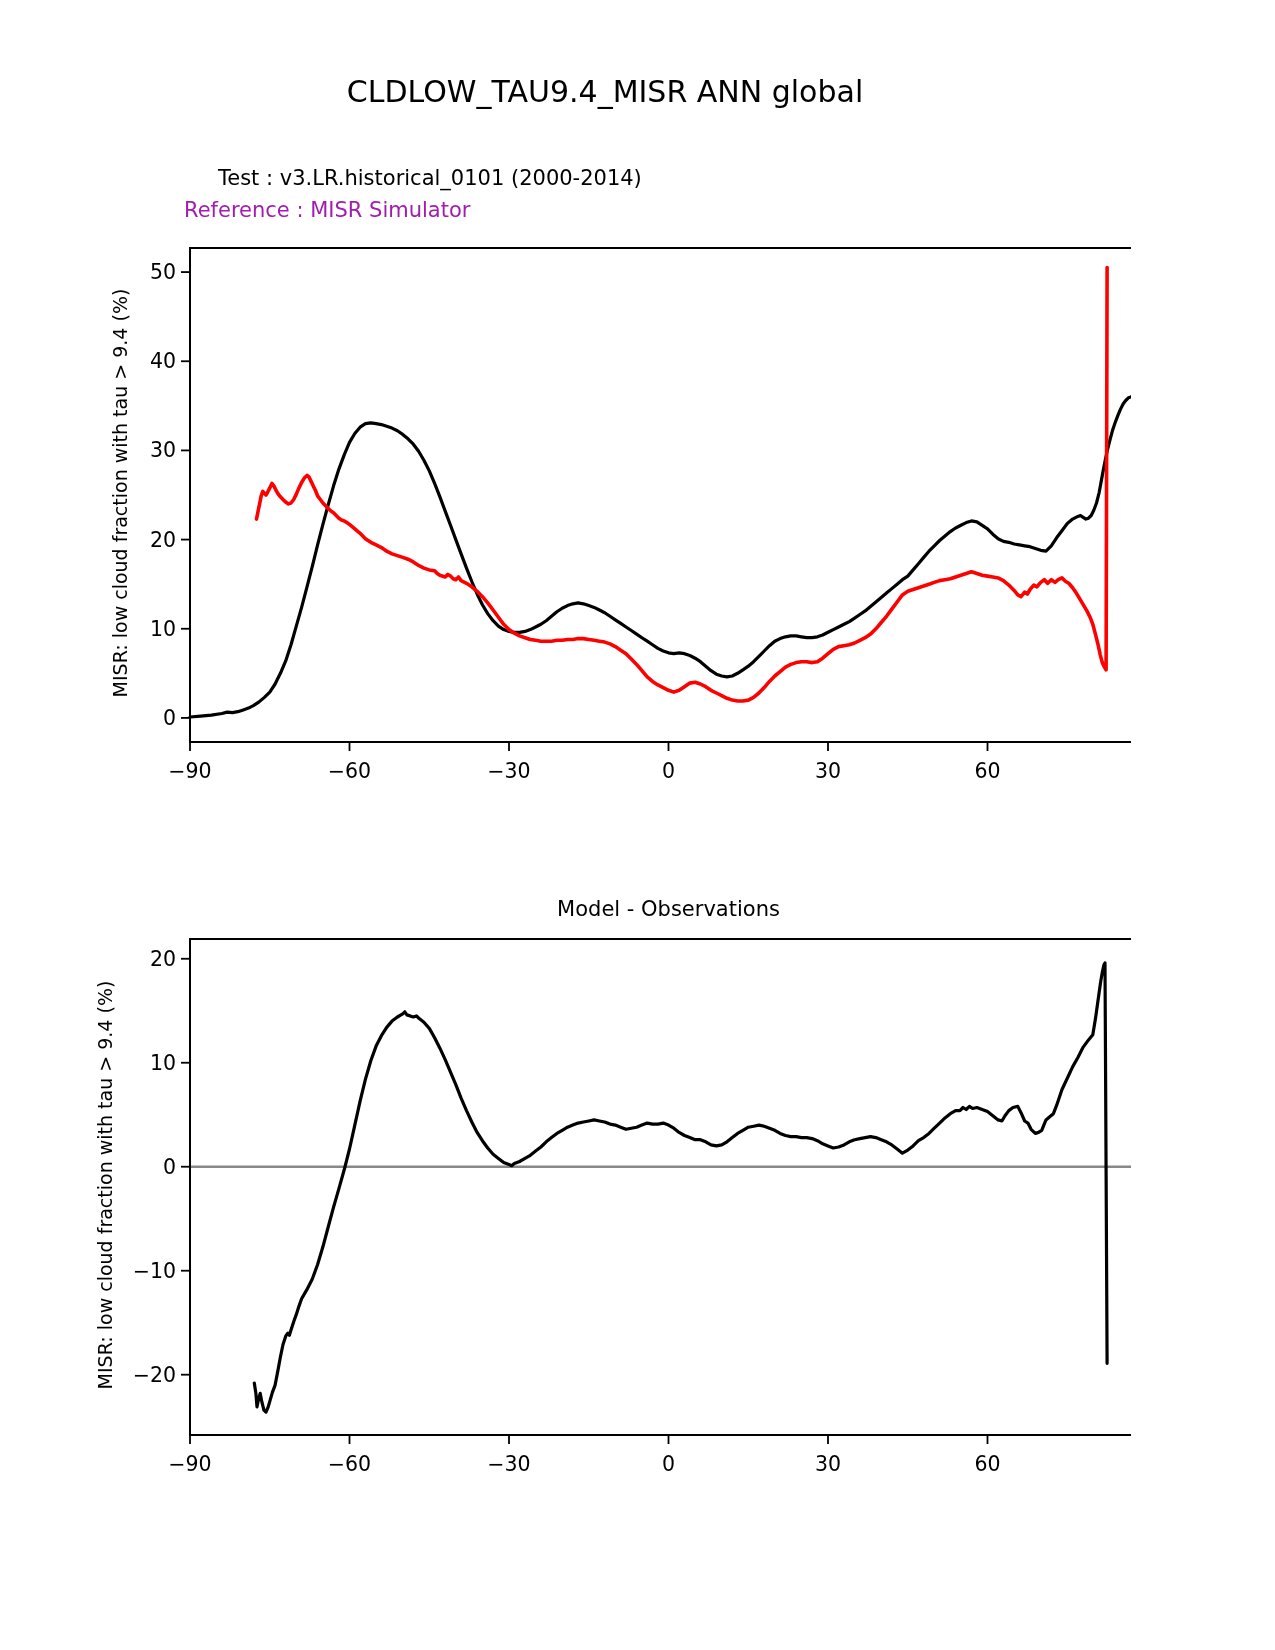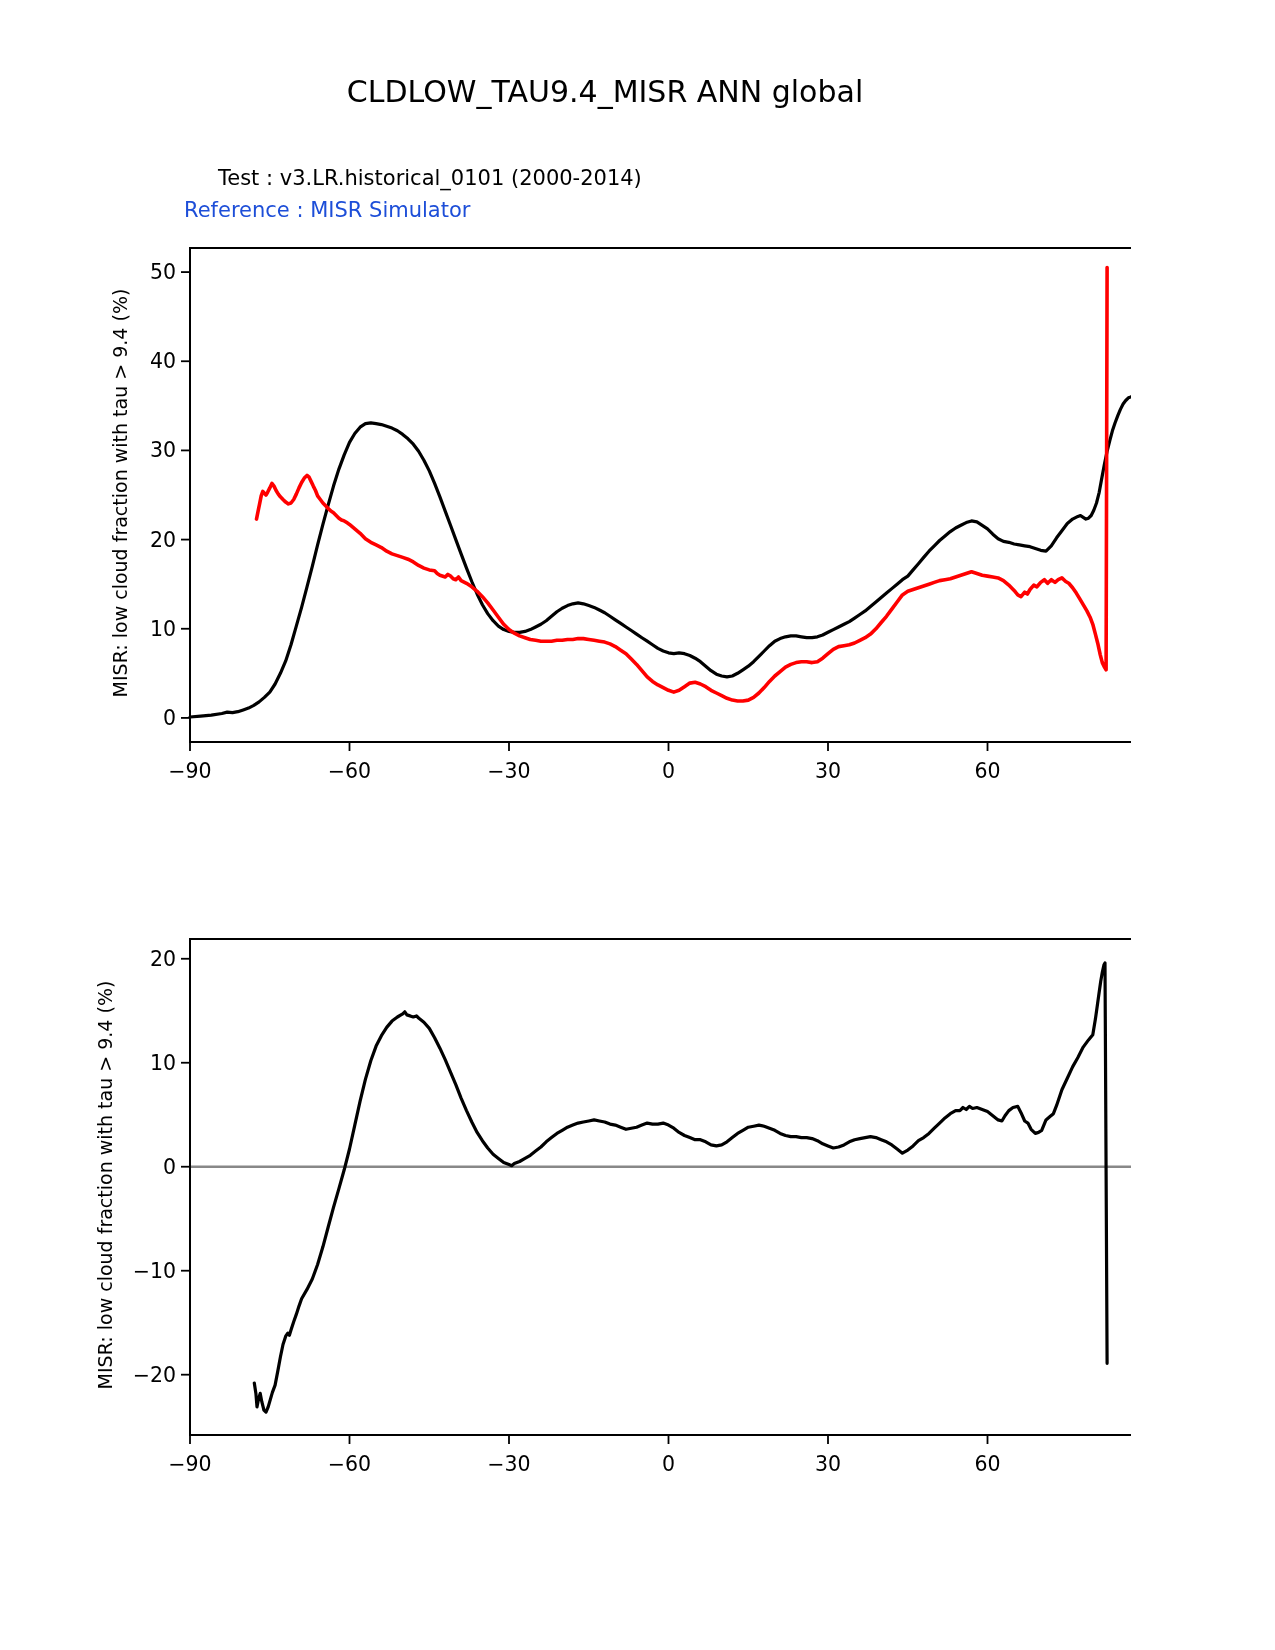--- a/index.html
+++ b/index.html
@@ -38,22 +38,23 @@
 </style>
 </head>
 <body>
 
 <div class="page">
 
   <div class="main-title">CLDLOW_TAU9.4_MISR ANN global</div>
 
   <div class="subtitle-test" style="color: rgb(0, 0, 0);">Test : v3.LR.historical_0101 (2000-2014)</div>
 
-  <div class="subtitle-ref" style="color: #1d4ed8;">Reference : MISR Simulator</div>
+  <div class="subtitle-ref" style="color: #a21caf;">Reference : MISR Simulator</div>
 
+  <div class="chart2-title">Model - Observations</div>
 
   <div class="ylabel ylabel-top">MISR: low cloud fraction with tau &gt; 9.4 (%)</div>
 
   <div class="ylabel ylabel-bottom">MISR: low cloud fraction with tau &gt; 9.4 (%)</div>
 
   <svg id="plots" width="1275" height="1650" viewBox="0 0 1275 1650" style="position:absolute;left:0;top:0;">
       <line x1="190" y1="742" x2="190" y2="751" stroke="#000" stroke-width="1.8"></line>
       <text x="190" y="778" text-anchor="middle" font-size="20.5px" fill="#000">−90</text>
       <line x1="349.5" y1="742" x2="349.5" y2="751" stroke="#000" stroke-width="1.8"></line>
       <text x="349.5" y="778" text-anchor="middle" font-size="20.5px" fill="#000">−60</text>

